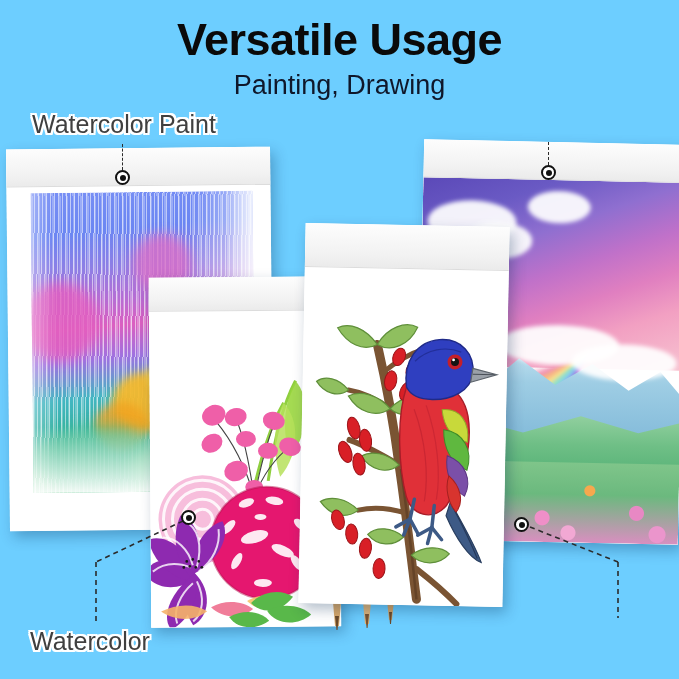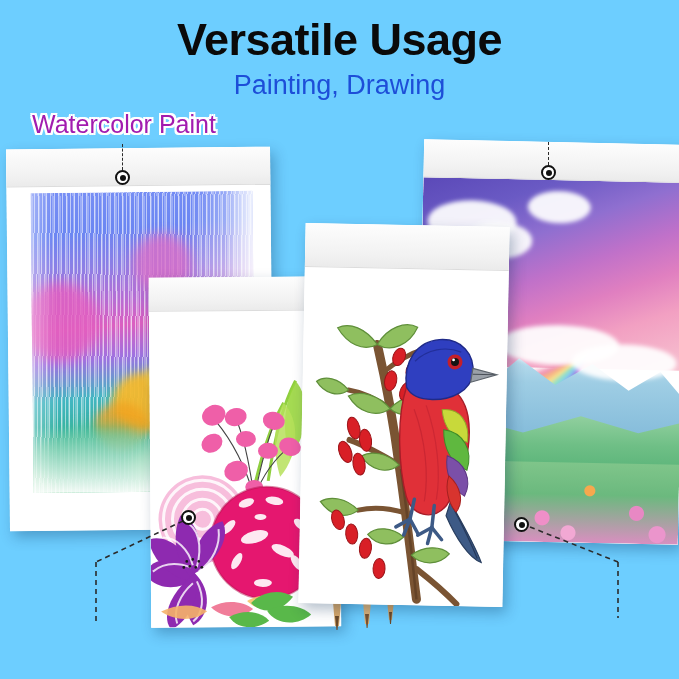--- a/index.html
+++ b/index.html
@@ -14,27 +14,27 @@
   
   .title {
     position:absolute; left:0; right:0; top:16px;
     text-align:center;
     font-size:45px; font-weight:bold; color:#0a0a0a;
     letter-spacing:-0.5px; line-height:1.05;
   }
   .subtitle {
     position:absolute; left:0; right:0; top:70px;
     text-align:center;
-    font-size:27px; font-weight:normal; color:#1d4ed8;
+    font-size:27px; font-weight:normal; color:#0f172a;
   }
 
   
   .calloutLabel {
     position:absolute;
-    font-size:25px; color:#a21caf; white-space:nowrap;
+    font-size:25px; color:#404040; white-space:nowrap;
     -webkit-text-stroke:0px;
     text-shadow:
       -2px -2px 0 #fff,  2px -2px 0 #fff,
       -2px  2px 0 #fff,  2px  2px 0 #fff,
       -2px  0   0 #fff,  2px  0   0 #fff,
        0   -2px 0 #fff,  0    2px 0 #fff;
   }
   .lbl-wcpaint { left:32px;  top:110px; }
   .lbl-pastel  { left:497px; top:110px; }
   .lbl-wc      { left:30px;  top:627px; }
@@ -401,20 +401,21 @@
   <div class="calloutLabel lbl-wcpaint">Watercolor Paint</div>
 
   <div class="vline" style="left:548px; top:142px; height:23px;"></div>
   <div class="marker" style="left:541px; top:165px;"></div>
 
   <svg class="diag" style="left:0; top:0; width:679px; height:679px;">
     <line x1="183" y1="521" x2="96" y2="562"></line>
     <line x1="96" y1="562" x2="96" y2="622" stroke-dasharray="5 4"></line>
   </svg>
   <div class="marker" style="left:181px; top:510px;"></div>
+  <div class="calloutLabel lbl-wc">Watercolor</div>
 
   <svg class="diag" style="left:0; top:0; width:679px; height:679px;">
     <line x1="530" y1="527" x2="618" y2="562"></line>
     <line x1="618" y1="562" x2="618" y2="618" stroke-dasharray="5 4"></line>
   </svg>
   <div class="marker" style="left:514px; top:517px;"></div>
 
 </div>
 
 </body></html>

